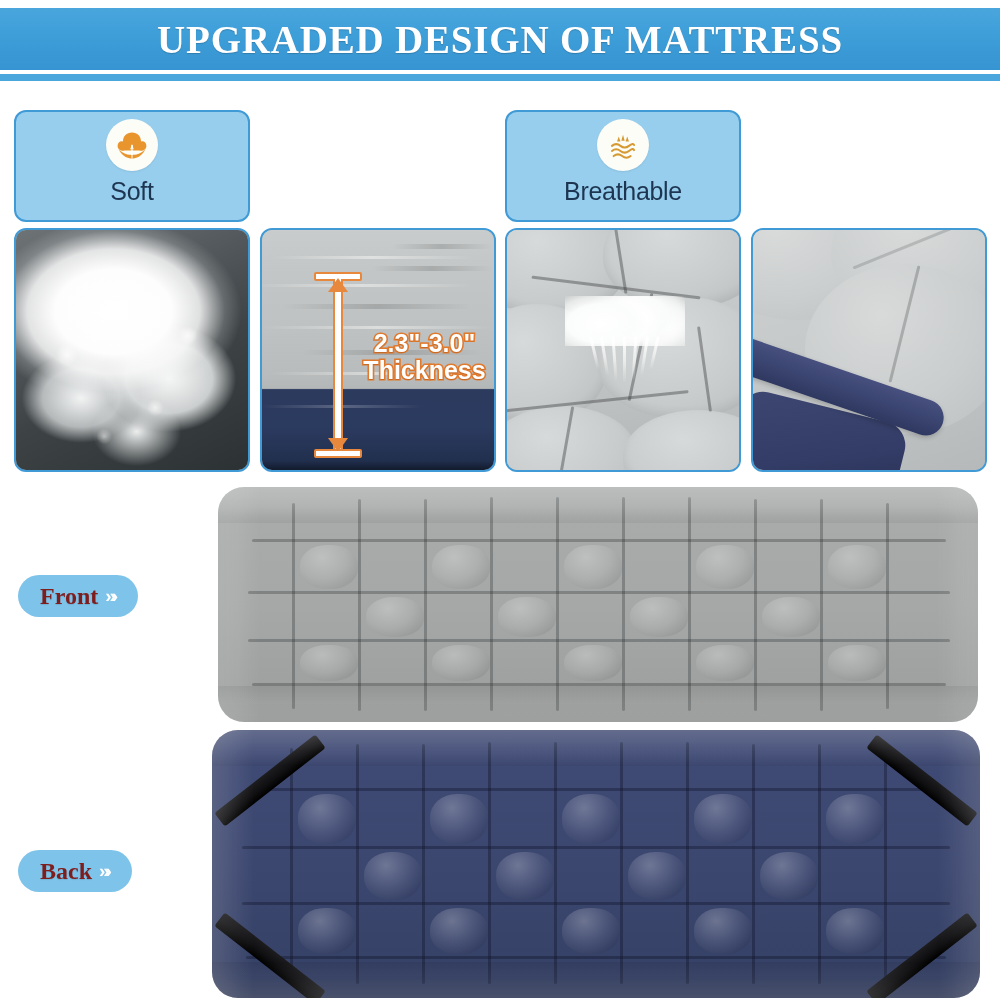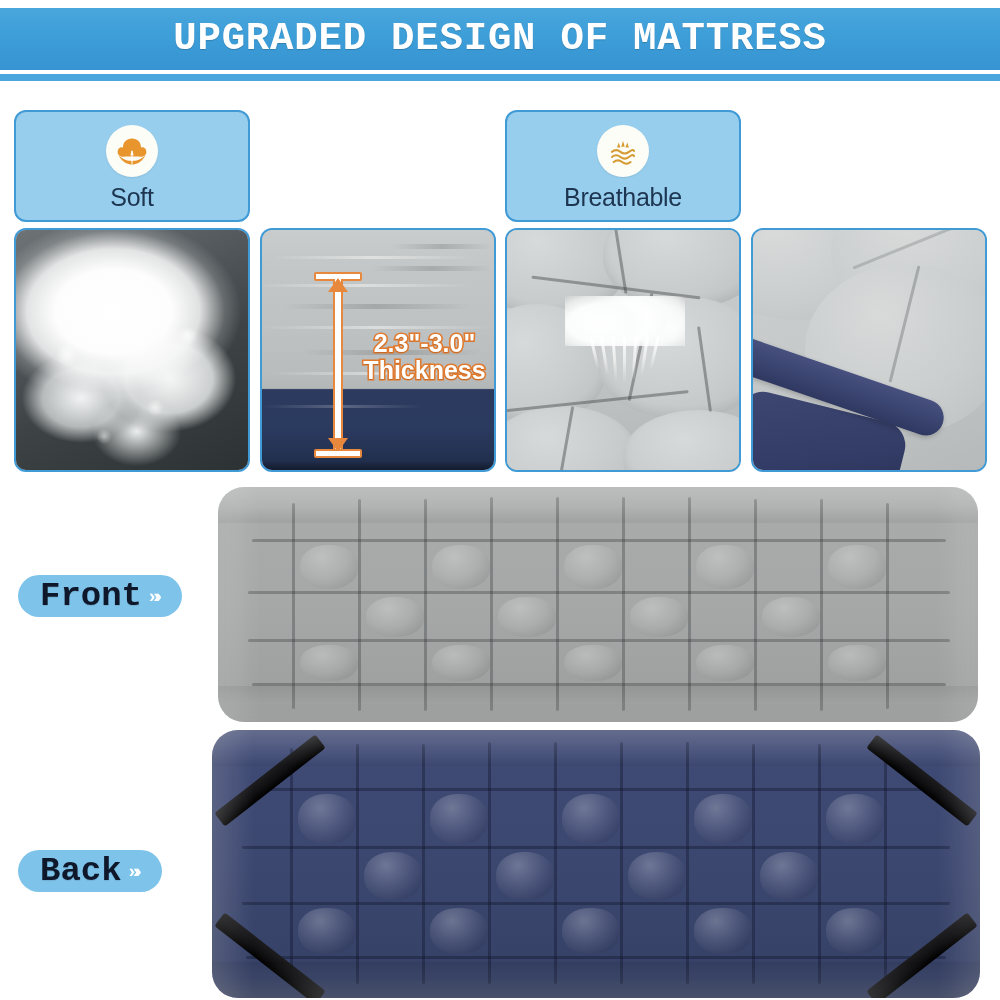--- a/index.html
+++ b/index.html
@@ -30,21 +30,21 @@
     display: flex;
     align-items: center;
     justify-content: center;
   }
   .header-title {
     color: #ffffff;
     font-size: 39px;
     font-weight: bold;
     letter-spacing: 0.8px;
     text-shadow: 0 1px 1px rgba(0,0,0,0.18);
-    font-family: Liberation Mono, monospace;
+    font-family: Liberation Serif, serif;
     white-space: nowrap;
   }
   .header-rule-white {
     position: absolute;
     left: 0; top: 70px;
     width: 1000px; height: 4px;
     background: #ffffff;
   }
   .header-rule-blue {
     position: absolute;
@@ -78,21 +78,21 @@
     left: 0; top: 0;
     width: 236px;
     height: 112px;
     background: #97ceee;
     border: 2px solid #3f9ad6;
     border-radius: 12px;
     display: flex;
     flex-direction: column;
     align-items: center;
     justify-content: flex-start;
-    padding-top: 13px;
+    padding-top: 7px;
   }
   .icon-circle {
     width: 52px; height: 52px;
     border-radius: 50%;
     background: #fdfdf8;
     display: flex;
     align-items: center;
     justify-content: center;
     box-shadow: 0 1px 2px rgba(0,0,0,0.08);
   }
@@ -286,24 +286,24 @@
     position: absolute;
     height: 42px;
     padding: 0 20px 0 22px;
     background: #7ec3ea;
     border-radius: 21px;
     display: flex;
     align-items: center;
     gap: 7px;
   }
   .pill-text {
-    color: #0f172a;
-    font-size: 34px;
+    color: #7f1d1d;
+    font-size: 24px;
     font-weight: bold;
-    font-family: Liberation Mono, monospace;
+    font-family: Liberation Serif, serif;
     text-shadow: 0 1px 1px rgba(0,0,0,0.10);
   }
   .pill-chev {
     color: #ffffff;
     font-size: 19px;
     letter-spacing: -4px;
     font-weight: bold;
     padding-right: 4px;
   }
   #pill-front { left: 18px; top: 575px; }

